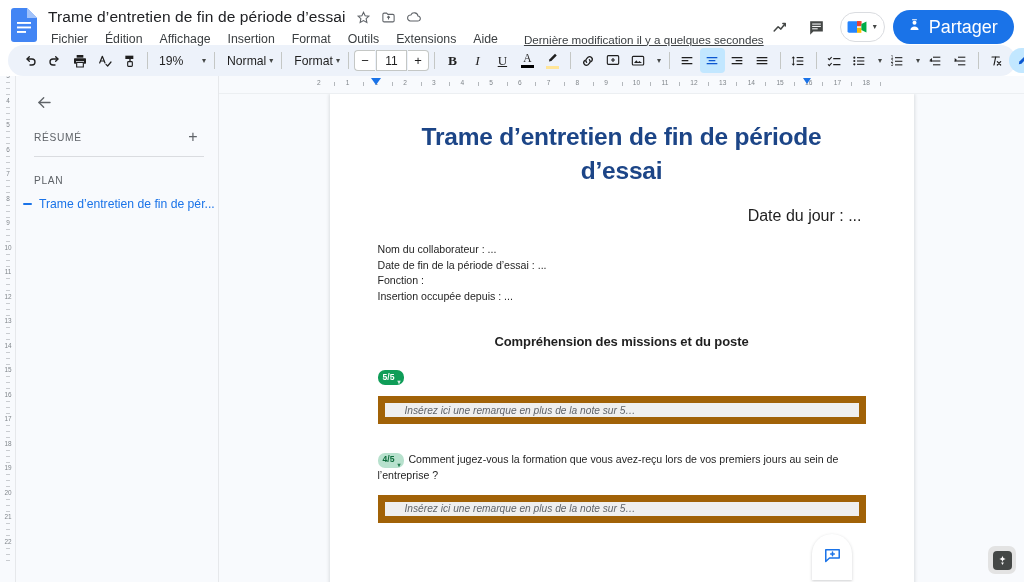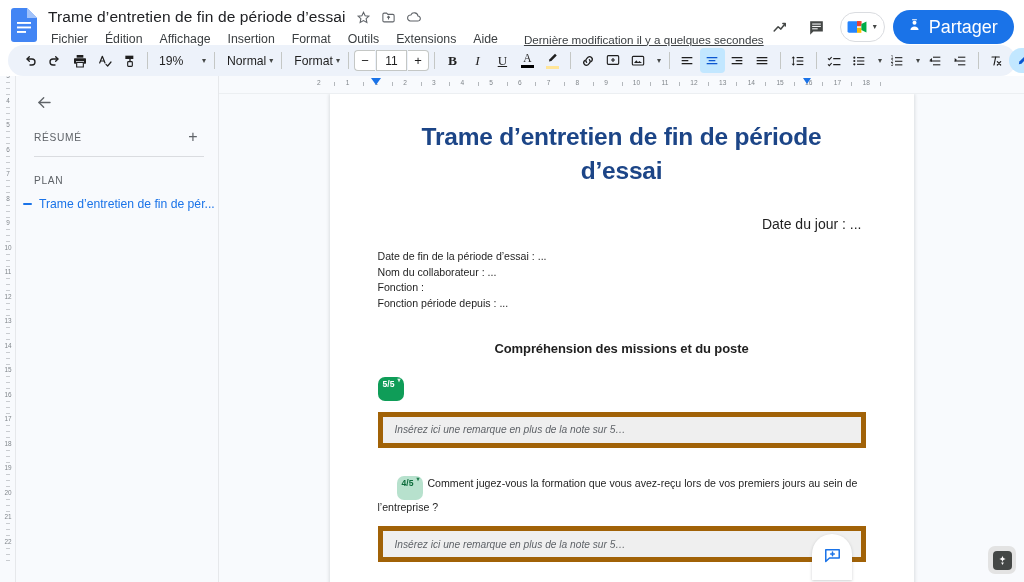--- a/index.html
+++ b/index.html
@@ -176,43 +176,43 @@
     padding: 26px 48px 10px 48px;
   }
 
   
   .doc-h1 {
     color: #1c4587; font-size: 24.5px; font-weight: bold;
     text-align: center; line-height: 34px; letter-spacing: -.2px;
     margin: 0 10px;
   }
   .date-line {
-    text-align: right; font-size: 14px; color:#1f1f1f;
-    margin-top: 28px; margin-right: 4px;
+    text-align: right; font-size: 16px; color:#1f1f1f;
+    margin-top: 19px; margin-right: 4px;
   }
   .info-list { margin-top: 17px; font-size: 10.6px; color:#1f1f1f; line-height: 15.7px; }
   .doc-h2 {
     text-align:center; font-weight: bold; font-size: 13px; color:#1f1f1f;
     margin-top: 29px; letter-spacing: -.1px;
   }
   .q-block { margin-top: 21px; }
   .q-line { font-size: 10.6px; color:#1f1f1f; line-height: 15.6px; }
   .badge {
-    display:inline-flex; align-items:flex-start; gap:3px;
-    height: 24px; padding: 0 4px 0 5px; border-radius: 7px;
+    display:inline-flex; align-items:flex-end; gap:3px;
+    height: 15px; padding: 0 4px 0 5px; border-radius: 7px;
     font-size: 8.6px; font-weight: bold; vertical-align: 1px; margin-right: 4px;
     white-space: nowrap;
   }
   .badge .bcaret { font-size: 6px; opacity:.85; line-height:1; }
   .badge.green-solid { background:#0f9d58; color:#ffffff; }
-  .badge.green-light { background:#b7e1cd; color:#0b6b3a;margin-left:19px; }
+  .badge.green-light { background:#b7e1cd; color:#0b6b3a; }
   .answer-box {
-    margin-top: 11px; height: 36px;
-    background: #efefef; border: 5px solid #a16207;
-    display:flex; align-items:center; padding-left: 12px;
+    margin-top: 11px; height: 28px;
+    background: #efefef; border: 7px solid #a16207;
+    display:flex; align-items:center; padding-left: 20px;
     font-size: 10.2px; color:#5f6368; font-style: italic;
   }
   .q-tail { margin-top: 28px; font-size: 10.6px; color:#1f1f1f; }
 
   
   .comment-fab {
     position:absolute; right: 172px; bottom: 2px;
     width: 40px; height: 46px; background:#fff;
     border-radius: 22px 22px 0 0;
     box-shadow: 0 1px 3px rgba(60,64,67,.25);
@@ -707,24 +707,24 @@
         </div>
 
       <div class="page-scroll">
         <div class="page">
 
           <div class="doc-h1">Trame d’entretien de fin de période d’essai</div>
 
           <div class="date-line">Date du jour : ...</div>
 
           <div class="info-list">
+            <div>Nom du collaborateur : ...</div>
             <div>Date de fin de la période d’essai : ...</div>
-            <div>Nom du collaborateur : ...</div>
             <div>Fonction :</div>
-            <div>Fonction période depuis : ...</div>
+            <div>Insertion occupée depuis : ...</div>
           </div>
 
           <div class="doc-h2">Compréhension des missions et du poste</div>
 
           <div class="q-block">
             <div class="q-line">
               <span class="badge green-solid">
                 <span>5/5</span>
                 <span class="bcaret">▾</span>
               </span>

